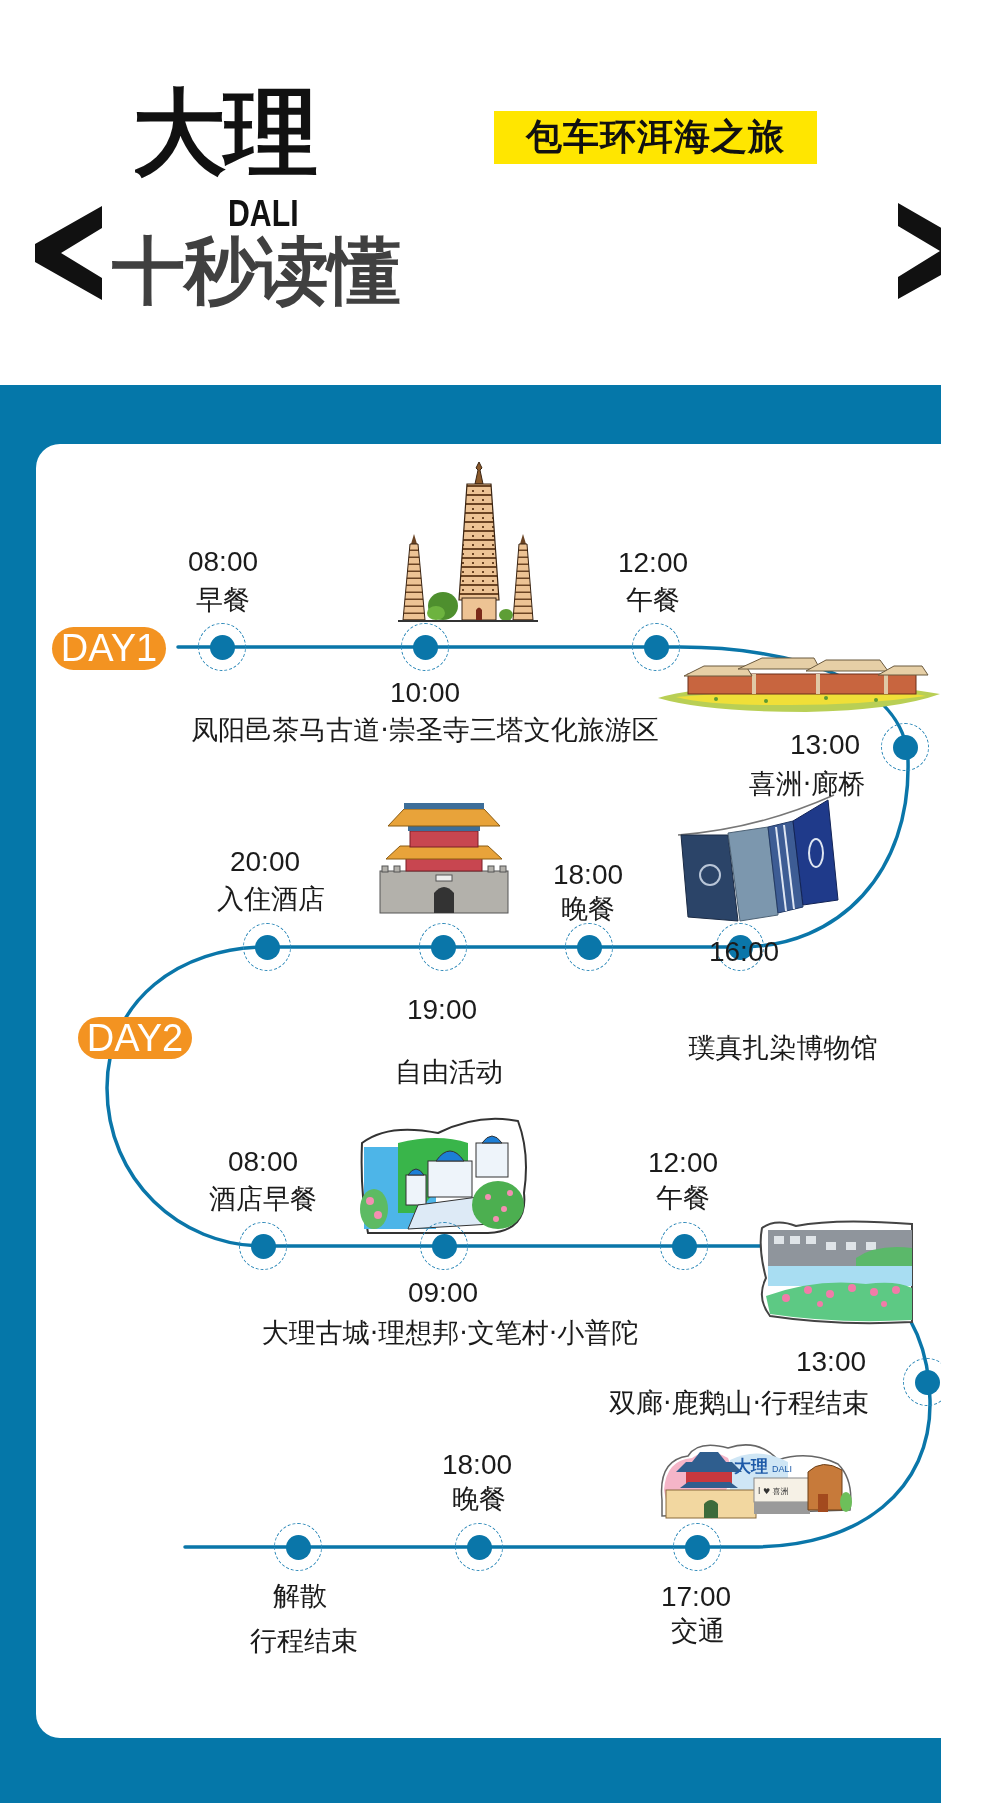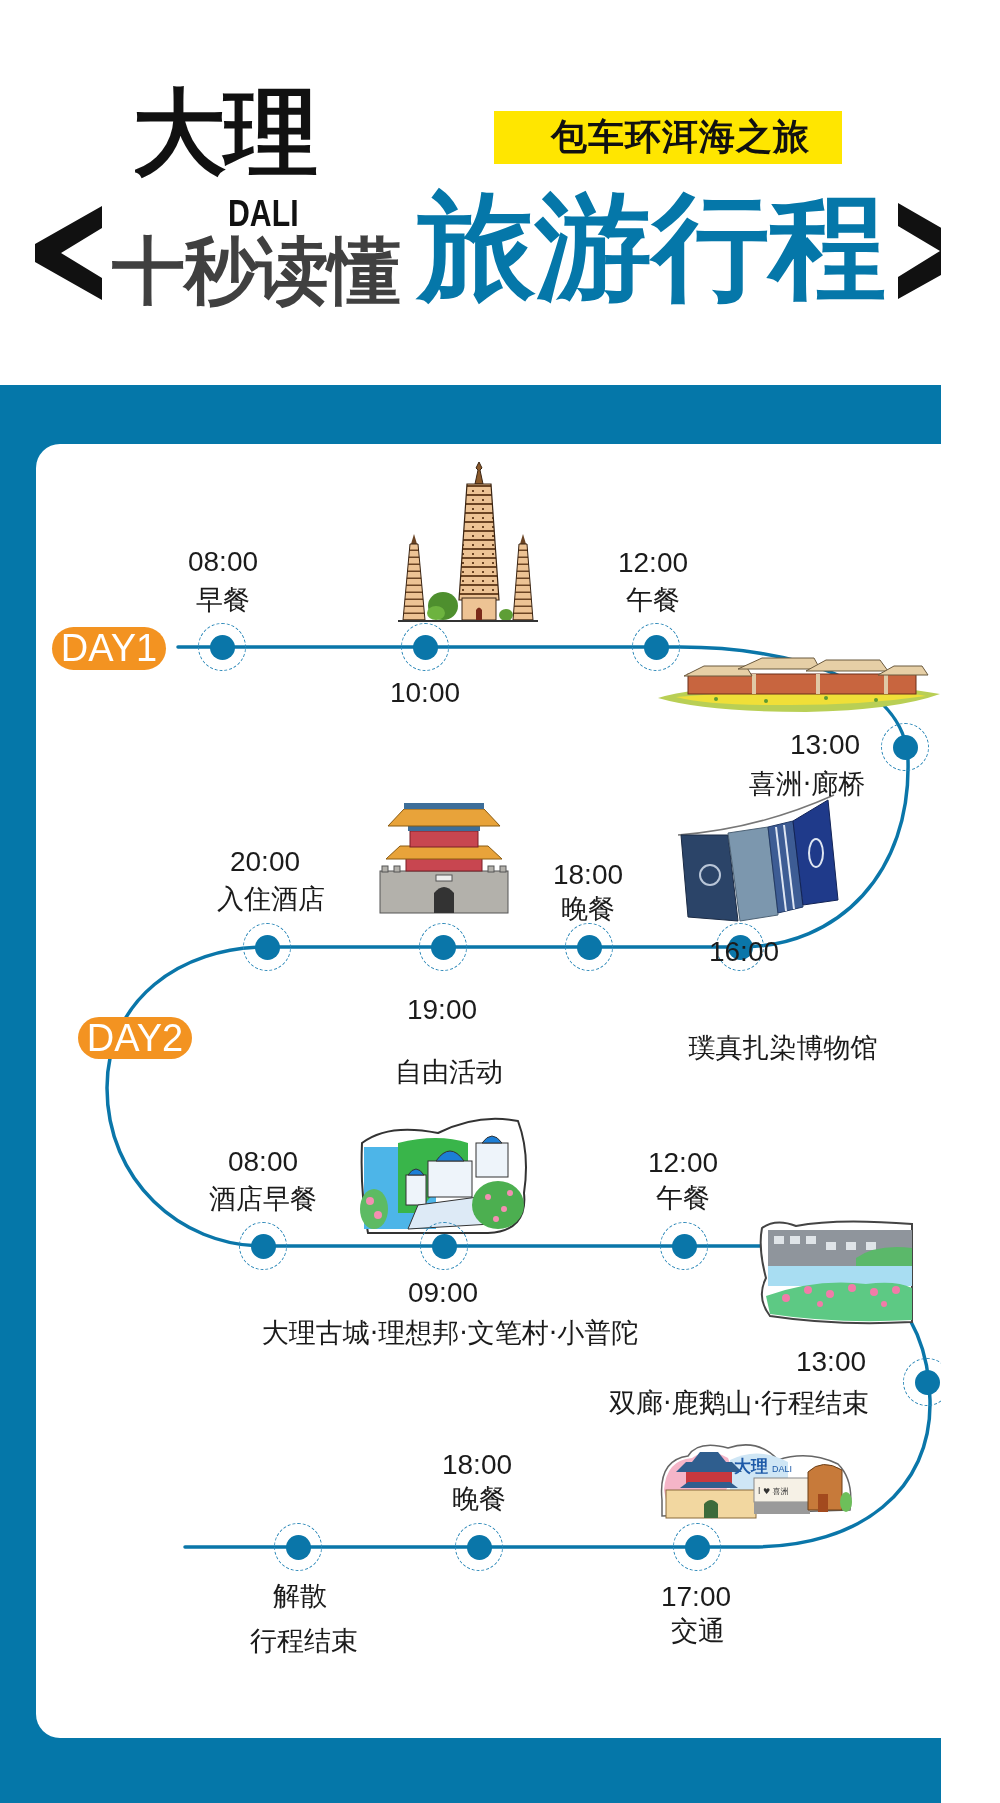--- a/index.html
+++ b/index.html
@@ -6,21 +6,21 @@
   #page { position:relative; width:941px; height:1803px; overflow:hidden; background:#ffffff;
           font-family:"Liberation Sans","DejaVu Sans",sans-serif; color:#1b1b1b; }
   .abs { position:absolute; }
 
   
   .hdr-title { left:132px; top:86px; font-size:94px; font-weight:900; line-height:1; color:#111; letter-spacing:-2px; white-space:nowrap; }
   .hdr-title-en { left:228px; top:196px; font-size:36px; font-weight:bold; line-height:1; color:#111;
                   transform:scaleX(0.84); transform-origin:left top; white-space:nowrap; }
   .hdr-sub { left:112px; top:234px; font-size:73px; font-weight:900; line-height:1; color:#404040; letter-spacing:-1px; white-space:nowrap; }
   .hdr-tag { left:494px; top:111px; width:323px; height:53px; background:#FFE600; display:flex; align-items:center;
-             justify-content:center; font-size:36px; font-weight:bold; color:#111; letter-spacing:1px; white-space:nowrap;padding-left:25px; }
+             justify-content:center; font-size:36px; font-weight:bold; color:#111; letter-spacing:1px; white-space:nowrap; }
   .hdr-main { left:418px; top:188px; font-size:117px; font-weight:900; line-height:1; color:#0577A9; white-space:nowrap; }
   .bracket { position:absolute; }
 
   
   .band { left:0; top:385px; width:1000px; height:1418px; background:#0577A9; }
   .card { left:36px; top:444px; width:928px; height:1294px; background:#ffffff; border-radius:24px; }
 
   .timeline-svg { position:absolute; left:0; top:0; width:1000px; height:1803px; pointer-events:none; }
 
   .illus { position:absolute; overflow:visible; }
@@ -49,21 +49,20 @@
   <svg class="bracket" style="left:33px;top:204px" width="72" height="100" viewBox="0 0 72 100">
     <polygon points="69,2 69,24 28,49 69,74 69,96 2,58 2,40" fill="#111"></polygon>
   </svg>
 
   <div class="abs hdr-sub">十秒读懂</div>
 
   <div class="abs hdr-tag">
     <span>包车环洱海之旅</span>
   </div>
 
-  <div class="abs hdr-main">旅游行程</div>
 
   <svg class="bracket" style="left:896px;top:201px" width="72" height="100" viewBox="0 0 72 100">
     <polygon points="2,2 68,40 68,61 2,98 2,76 44,50 2,25" fill="#111"></polygon>
   </svg>
 
   <div class="abs band"></div>
   <div class="abs card"></div>
 
   <svg class="timeline-svg" viewBox="0 0 1000 1803">
     <path d="M 178 647 L 680 647 C 790 647, 905 680, 908 760 C 911 872, 840 947, 740 947
@@ -256,20 +255,21 @@
       <div class="dot"></div>
     </div>
   <div class="node" style="left:298px;top:1547px">
       <div class="dot"></div>
     </div>
 
   <div class="t time" style="left:223px;top:562px">08:00</div>
   <div class="t name" style="left:223px;top:599px">早餐</div>
 
   <div class="t time" style="left:425px;top:693px">10:00</div>
+  <div class="t name" style="left:425px;top:729px">凤阳邑茶马古道·崇圣寺三塔文化旅游区</div>
 
   <div class="t time" style="left:653px;top:563px">12:00</div>
   <div class="t name" style="left:653px;top:599px">午餐</div>
 
   <div class="t time" style="left:825px;top:745px">13:00</div>
   <div class="t name" style="left:807px;top:783px">喜洲·廊桥</div>
 
   <div class="t time" style="left:744px;top:952px">16:00</div>
   <div class="t name" style="left:783px;top:1047px">璞真扎染博物馆</div>
 

